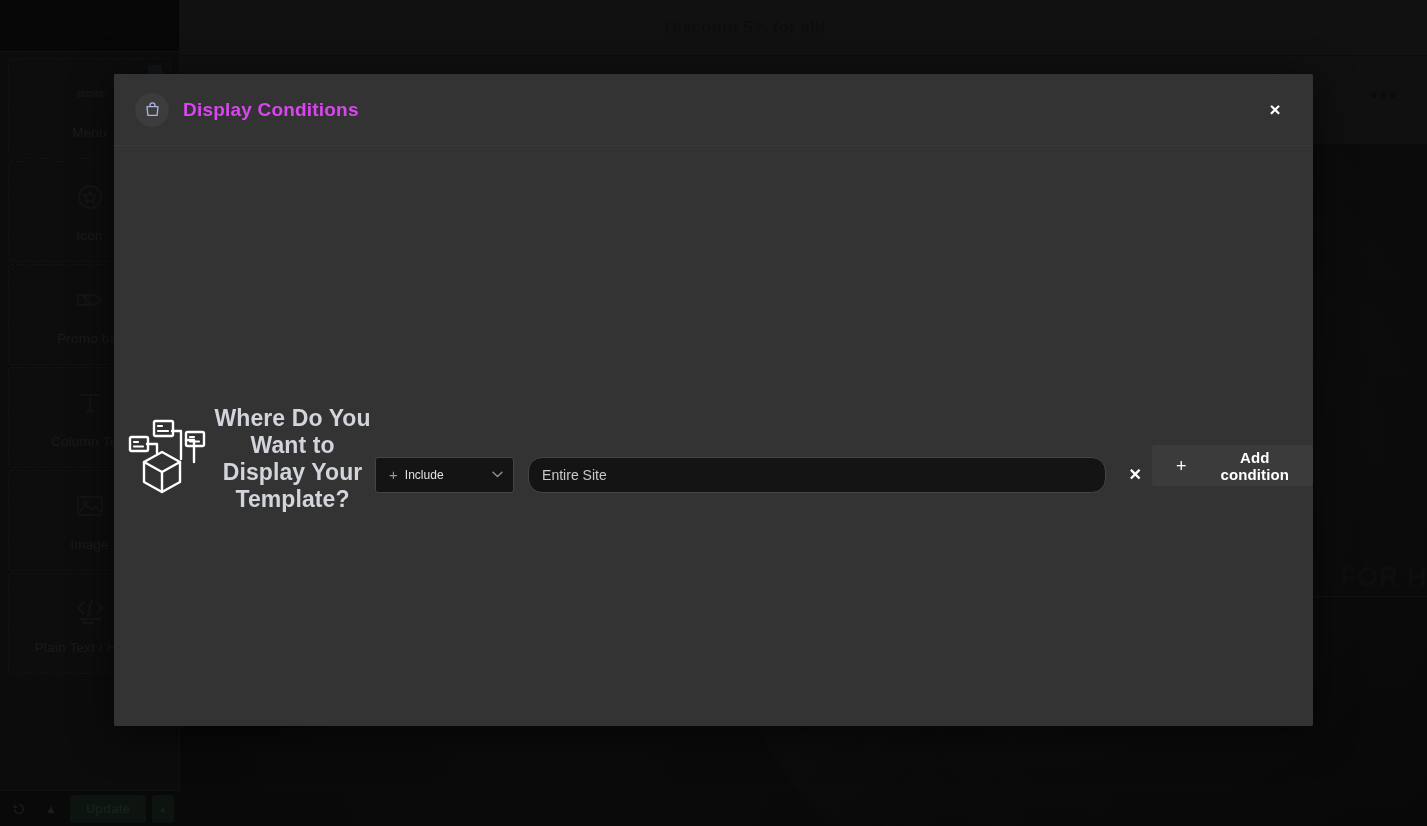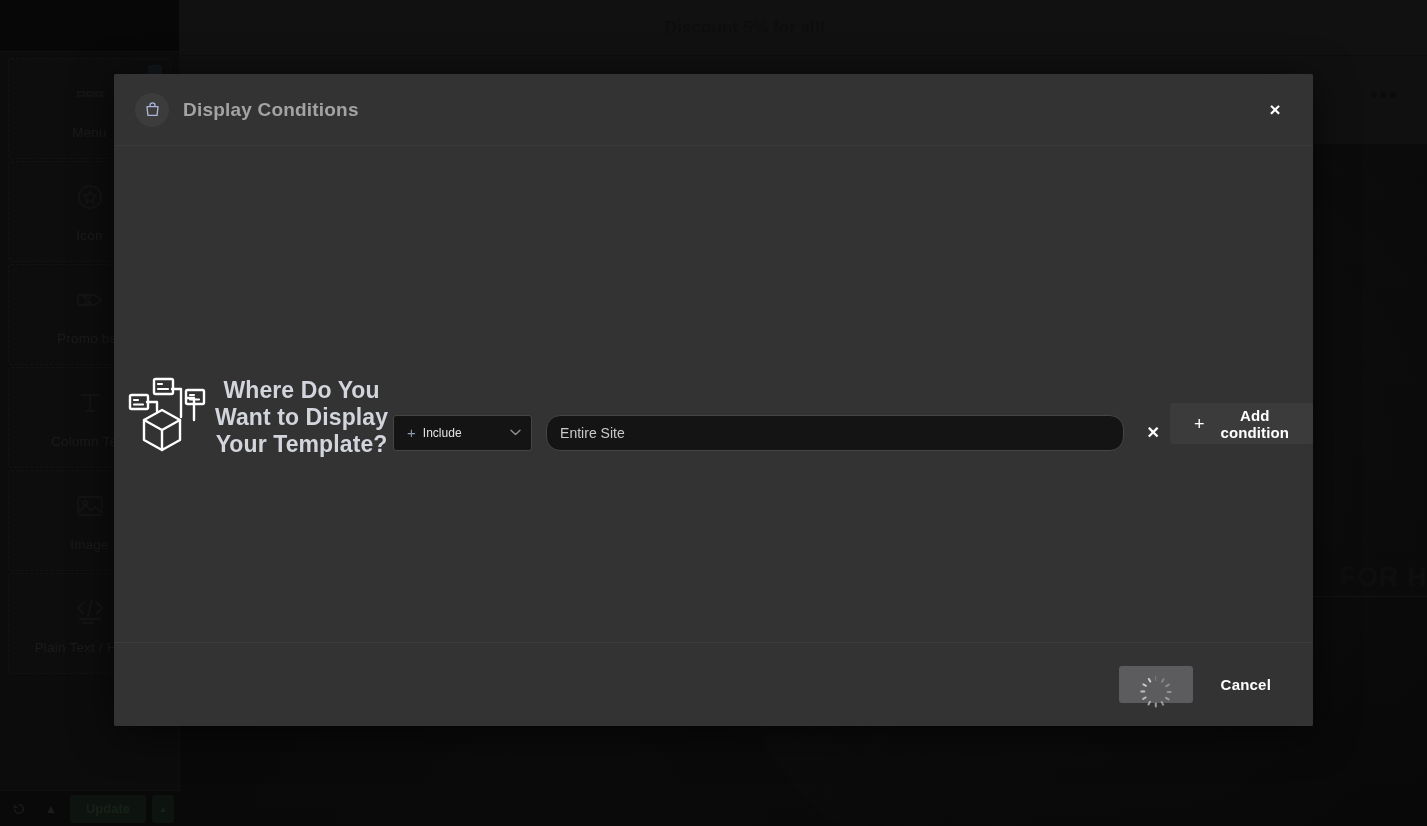--- a/index.html
+++ b/index.html
@@ -220,21 +220,21 @@
     display: flex;
     align-items: center;
     justify-content: center;
     flex: 0 0 34px;
   }
   .header-avatar svg { display: block; }
   .modal-title {
     margin-left: 14px;
     font-size: 19px;
     font-weight: 600;
-    color: #a3a3a3;
+    color: #d946ef;
     letter-spacing: .2px;
   }
   .modal-close {
     margin-left: auto;
     width: 28px; height: 28px;
     display: flex;
     align-items: center;
     justify-content: center;
     color: #ffffff;
     font-size: 19px;
@@ -354,20 +354,21 @@
     color: #ffffff;
     font-size: 18px;
     font-weight: 400;
     line-height: 1;
   }
   .add-condition .ac-label {
     color: #ffffff;
     font-size: 15px;
     font-weight: 700;
     letter-spacing: .1px;
+    margin-left: 18px;
   }
 
   
   .modal-footer {
     flex: 0 0 84px;
     height: 84px;
     background: #333333;
     border-top: 1px solid #3c3c3c;
     display: flex;
     align-items: center;
@@ -576,33 +577,14 @@
       <span class="cond-remove">✕</span>
     </div>
 
     <button class="add-condition">
       <span class="ac-plus">+</span>
       <span class="ac-label">Add condition</span>
     </button>
 
   </div>
 
-  <div class="modal-footer">
-    <button class="save-btn">
-      <span class="spinner" id="spinner">
-          <i style="transform: translate(-50%, -50%) rotate(0deg) translateY(-6.2px); opacity: 0.28;"></i>
-          <i style="transform: translate(-50%, -50%) rotate(30deg) translateY(-6.2px); opacity: 0.34;"></i>
-          <i style="transform: translate(-50%, -50%) rotate(60deg) translateY(-6.2px); opacity: 0.4;"></i>
-          <i style="transform: translate(-50%, -50%) rotate(90deg) translateY(-6.2px); opacity: 0.46;"></i>
-          <i style="transform: translate(-50%, -50%) rotate(120deg) translateY(-6.2px); opacity: 0.52;"></i>
-          <i style="transform: translate(-50%, -50%) rotate(150deg) translateY(-6.2px); opacity: 0.58;"></i>
-          <i style="transform: translate(-50%, -50%) rotate(180deg) translateY(-6.2px); opacity: 0.64;"></i>
-          <i style="transform: translate(-50%, -50%) rotate(210deg) translateY(-6.2px); opacity: 0.7;"></i>
-          <i style="transform: translate(-50%, -50%) rotate(240deg) translateY(-6.2px); opacity: 0.76;"></i>
-          <i style="transform: translate(-50%, -50%) rotate(270deg) translateY(-6.2px); opacity: 0.82;"></i>
-          <i style="transform: translate(-50%, -50%) rotate(300deg) translateY(-6.2px); opacity: 0.88;"></i>
-          <i style="transform: translate(-50%, -50%) rotate(330deg) translateY(-6.2px); opacity: 0.94;"></i>
-        </span>
-    </button>
-    <button class="cancel-btn">Cancel</button>
-  </div>
 
 </div>
 
 </body></html>

